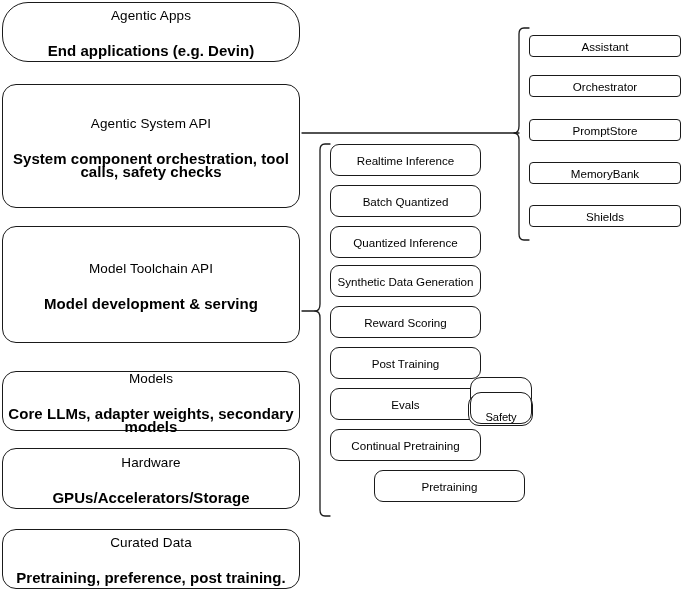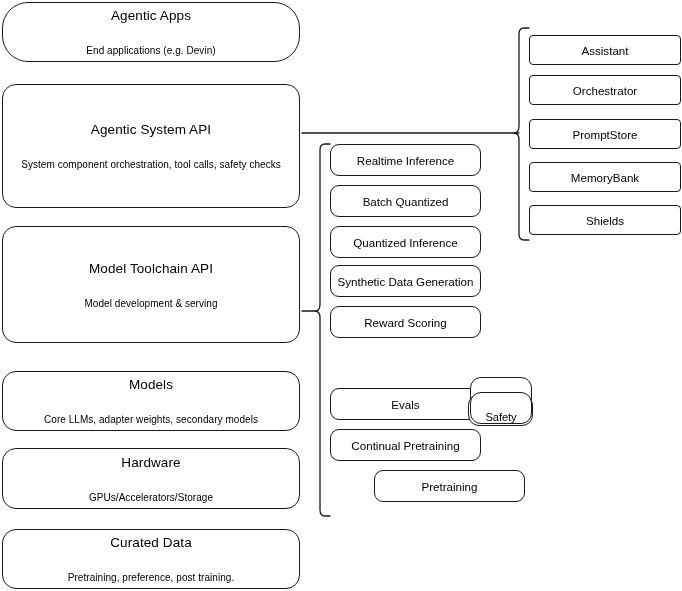--- a/index.html
+++ b/index.html
@@ -34,38 +34,39 @@
     border-radius: 14px;
     left: 2px;
     width: 298px;
   }
   .layer .title {
     font-size: 13.5px;
     line-height: 17px;
     letter-spacing: 0.1px;
   }
   .layer .subtitle {
-    font-size: 10px;
+    font-size: 15px;
     line-height: 13px;
     margin-top: 20px;
     letter-spacing: 0.05px;
+    font-weight: bold;
   }
   
   .mid {
     left: 330px;
     width: 151px;
     height: 32px;
     border-radius: 9px;
     font-size: 11.6px;
   }
   
   .right {
     left: 529px;
     width: 152px;
-    height: 30px;
+    height: 22px;
     border-radius: 4px;
     font-size: 11.6px;
   }
   
   .badge {
     position: absolute;
     box-sizing: border-box;
     border: 1.3px solid #1a1a1a;
     background: #ffffff;
     border-radius: 11px;
@@ -148,20 +149,23 @@
   </div>
   <div class="box mid" style="top:226px;">
     <span>Quantized Inference</span>
   </div>
   <div class="box mid" style="top:265px;">
     <span>Synthetic Data Generation</span>
   </div>
   <div class="box mid" style="top:306px;">
     <span>Reward Scoring</span>
   </div>
+  <div class="box mid" style="top:347px;">
+    <span>Post Training</span>
+  </div>
   <div class="box mid" style="top:388px;">
     <span>Evals</span>
   </div>
   <div class="box mid" style="top:429px;">
     <span>Continual Pretraining</span>
   </div>
   <div class="box mid" style="top:470px;margin-left:44px;">
     <span>Pretraining</span>
   </div>
 

